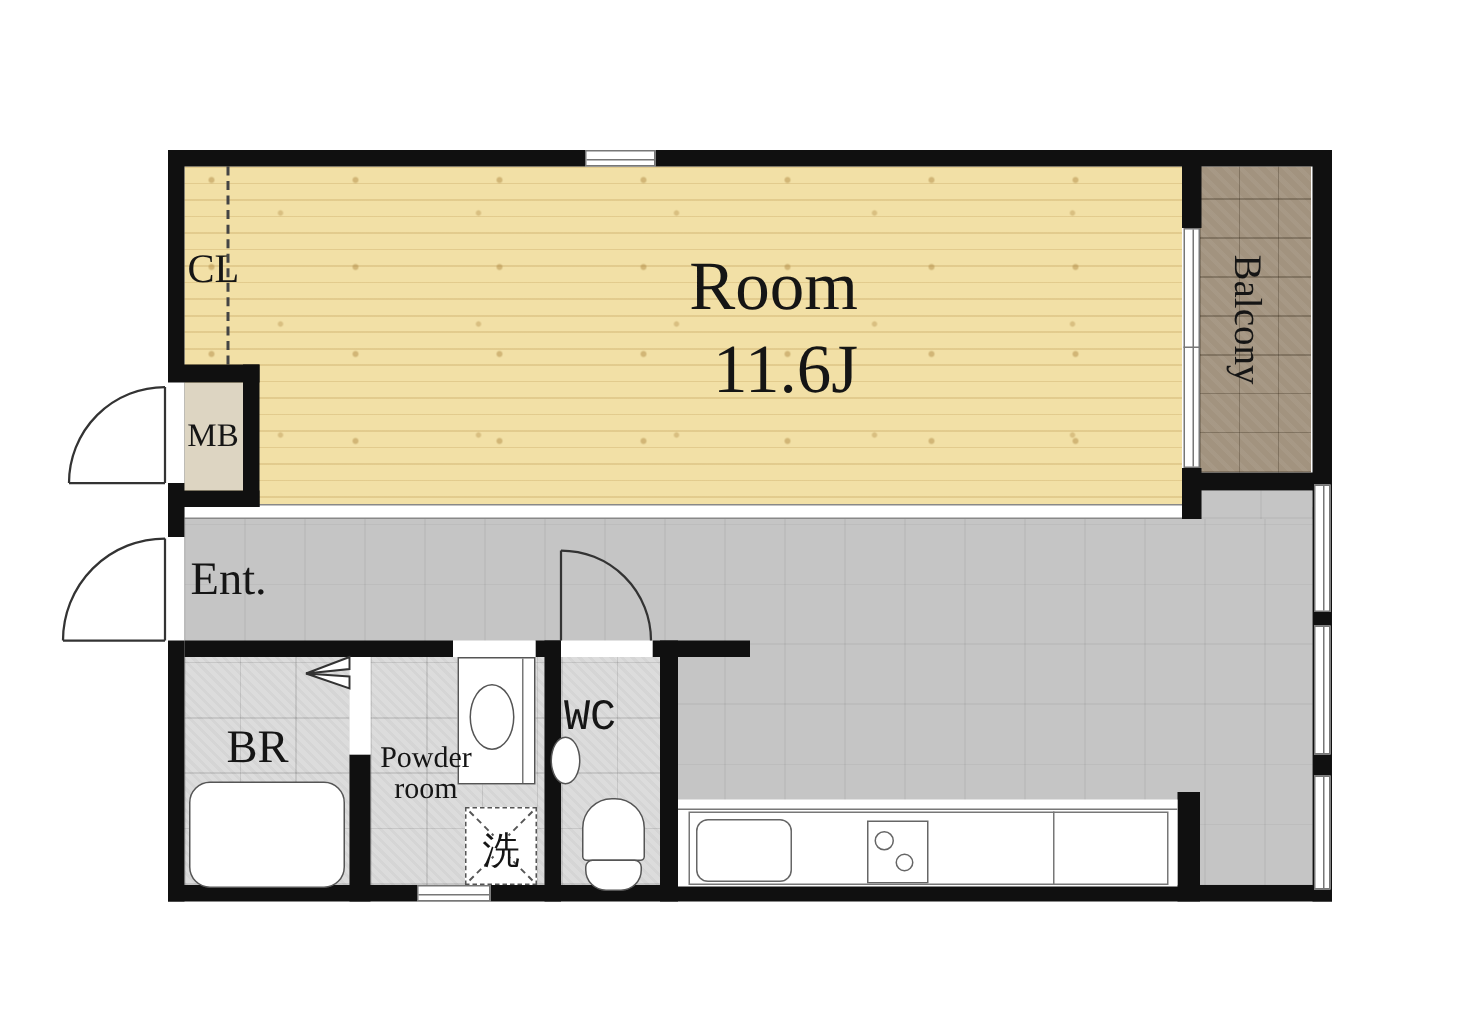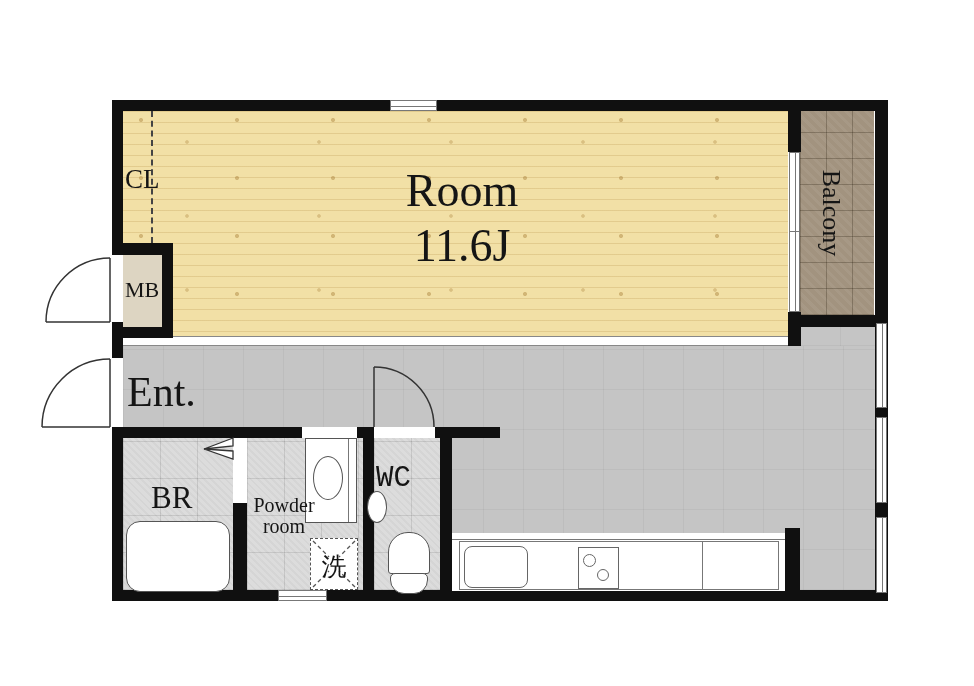--- a/index.html
+++ b/index.html
@@ -36,21 +36,21 @@
   .hwindow{position:absolute;background:#fff;border:1px solid #777;z-index:6;box-sizing:border-box;}
   .hwindow::after{content:"";position:absolute;left:0;right:0;top:50%;height:1px;background:#777;}
   .vwindow{position:absolute;background:#fff;border:1px solid #777;z-index:6;box-sizing:border-box;}
   .vwindow::after{content:"";position:absolute;top:0;bottom:0;left:50%;width:1px;background:#777;}
   .slider{position:absolute;background:#fff;border-top:1px solid #888;border-bottom:1px solid #888;z-index:3;box-sizing:border-box;}
   
   .fixture{position:absolute;background:#fff;border:1.5px solid #555;box-sizing:border-box;z-index:7;}
   .thinline{position:absolute;background:#777;z-index:8;}
   
   .lbl{position:absolute;z-index:10;color:#151515;white-space:nowrap;}
-  .big{font-size:46px;line-height:55px;text-align:center;}
+  .big{font-size:46px;line-height:55px;text-align:right;}
   .dashedline{position:absolute;border-left:2px dashed #444;z-index:3;}
   svg.overlay{position:absolute;left:0;top:0;z-index:9;}
 </style>
 </head>
 <body>
 
 <div class="stage">
 
   <div class="floor wood" style="left:123px;top:111px;width:665px;height:225px;"></div>
   <div class="floor grayfloor" style="left:123px;top:338px;width:752px;height:252px;"></div>
@@ -157,21 +157,21 @@
   <div class="lbl big" style="left:352px;top:163px;width:220px;">
     <div>Room</div>
     <div>11.6J</div>
   </div>
 
   <div class="lbl big" style="left:556px;top:380px;width:220px;line-height:59px;">
   </div>
 
   <div class="lbl" style="left:783px;top:200px;width:100px;height:26px;font-size:26px;text-align:center;transform:rotate(90deg);">Balcony</div>
 
-  <div class="lbl" style="left:127px;top:368px;font-size:42px;">Ent.</div>
+  <div class="lbl" style="left:127px;top:368px;font-size:31px;">Ent.</div>
 
   <div class="lbl" style="left:125px;top:164px;font-size:27px;">CL</div>
 
   <div class="lbl" style="left:121px;top:277px;width:42px;font-size:22px;text-align:center;">MB</div>
 
   <div class="lbl" style="left:151px;top:480px;font-size:31px;">BR</div>
 
   <div class="lbl" style="left:243px;top:495px;width:82px;font-size:20px;line-height:21px;text-align:center;white-space:normal;">Powder room</div>
 
   <div class="lbl" style="left:376px;top:462px;font-size:29px;font-family:Liberation Mono, monospace;">WC</div>

